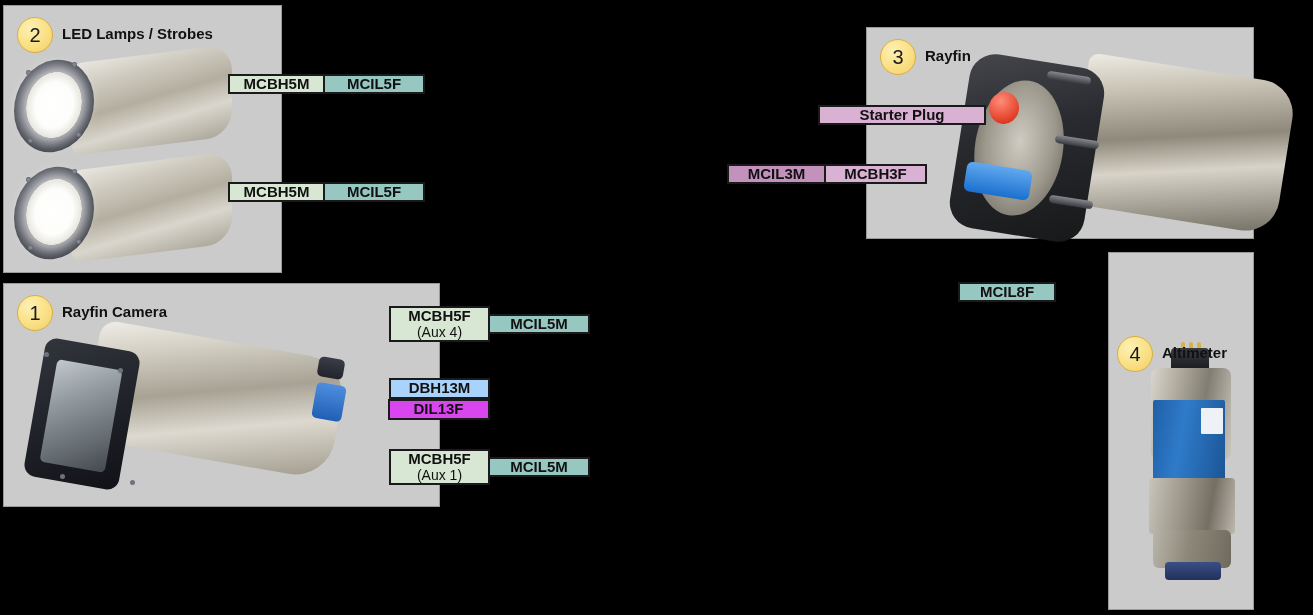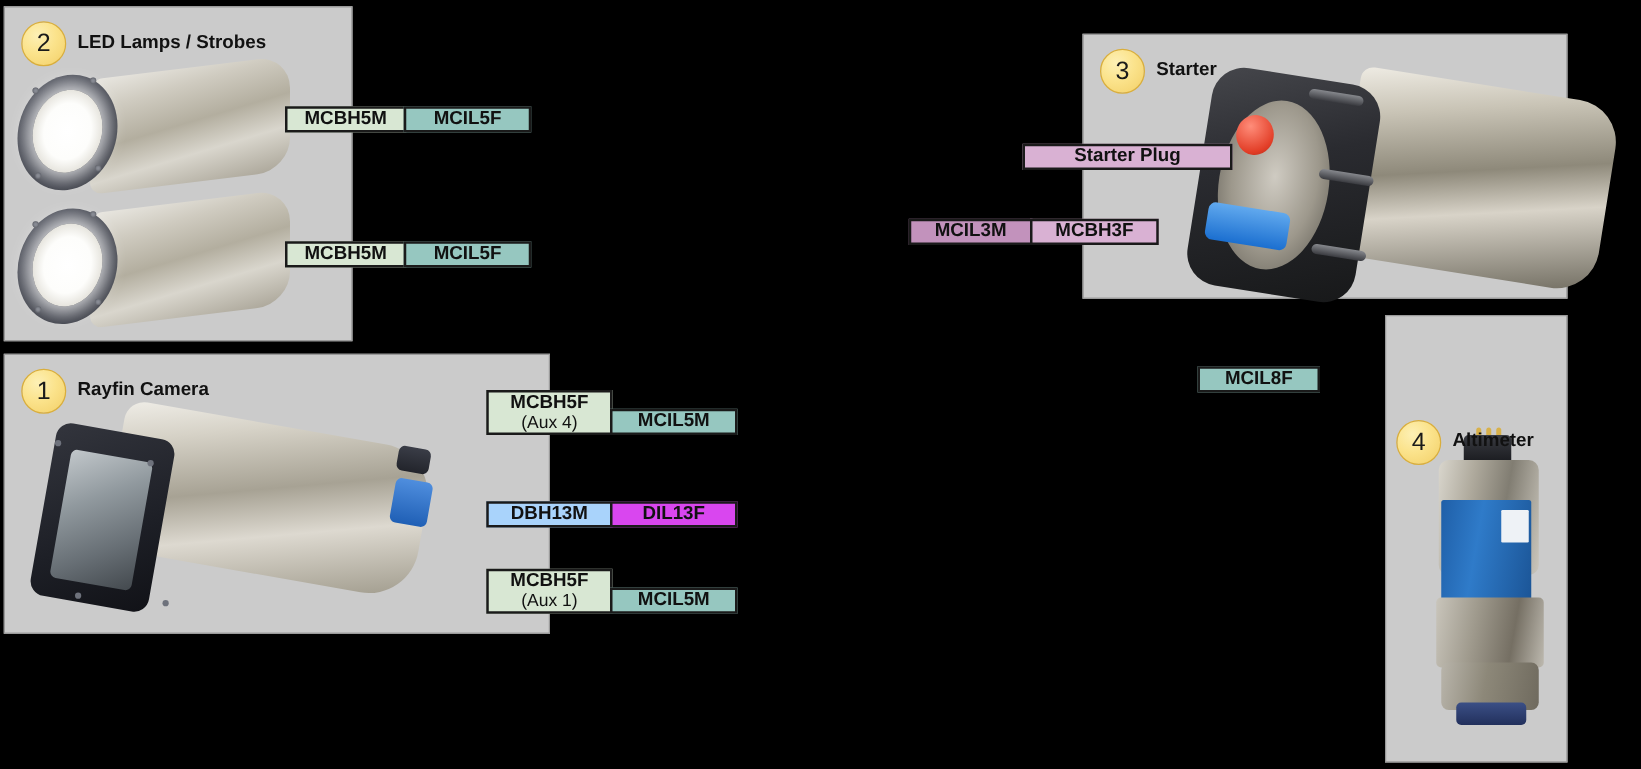--- a/index.html
+++ b/index.html
@@ -5,21 +5,21 @@
   html,body{margin:0;padding:0;background:#000;}
   body{width:1313px;height:615px;position:relative;overflow:hidden;
        font-family:"Liberation Sans",sans-serif;}
   .panel{position:absolute;background:#cbcbcb;border:1px solid #9a9a9a;box-sizing:border-box;}
   .badge{position:absolute;width:36px;height:36px;border-radius:50%;
          background:radial-gradient(circle at 35% 30%,#fdf0b5 0%,#fbe38c 45%,#f2cf67 100%);
          border:1.5px solid #d9ae3d;box-sizing:border-box;
          display:flex;align-items:center;justify-content:center;
          font-size:20px;color:#1a1a1a;}
   .panel-title{position:absolute;font-size:15px;font-weight:bold;color:#111;white-space:nowrap;}
-  .conn{position:absolute;display:flex;align-items:flex-end;}
+  .conn{position:absolute;display:flex;align-items:center;}
   .cell{border:2px solid #1a1a1a;box-sizing:border-box;
         display:flex;flex-direction:column;align-items:center;justify-content:center;
         font-size:15px;font-weight:bold;color:#111;line-height:1.12;white-space:nowrap;}
   .cell + .cell{margin-left:-2px;}
   .sub{font-weight:normal;font-size:14px;}
   .c-green{background:#d8e7d3;}
   .c-teal{background:#96c7c0;}
   .c-lblue{background:#a9d3fb;}
   .c-blue{background:#d946ef;}
   .c-plum-l{background:#d9b1d3;}
@@ -147,21 +147,21 @@
 <div class="conn" style="left:389px;top:300px;height:48px;">
   <div class="cell c-green" style="width:101px;">
     <span>MCBH5F</span>
     <span class="sub">(Aux 4)</span>
   </div>
   <div class="cell c-teal" style="width:102px;">
     <span>MCIL5M</span>
   </div>
 </div>
 
-<div class="conn" style="left:389px;top:378px;height:44px;">
+<div class="conn" style="left:389px;top:378px;height:44px;flex-direction:column;">
   <div class="cell c-lblue" style="width:101px;">
     <span>DBH13M</span>
   </div>
   <div class="cell c-blue" style="width:102px;">
     <span>DIL13F</span>
   </div>
 </div>
 
 <div class="conn" style="left:389px;top:443px;height:48px;">
   <div class="cell c-green" style="width:101px;">
@@ -178,21 +178,21 @@
     <div class="tail"></div>
     <div class="blk"></div>
     <div class="face"></div>
     <div class="red"></div>
     <div class="blue"></div>
     <div class="slot" style="left:120px;top:28px;"></div>
     <div class="slot" style="left:128px;top:92px;"></div>
     <div class="slot" style="left:122px;top:152px;"></div>
   </div>
   <div class="badge" style="left:13px;top:11px;">3</div>
-  <div class="panel-title" style="left:58px;top:19px;">Starter</div>
+  <div class="panel-title" style="left:58px;top:19px;">Rayfin</div>
 </div>
 
 <div class="conn" style="left:818px;top:94px;height:42px;">
   <div class="cell c-plum-l" style="width:168px;">
     <span>Starter Plug</span>
   </div>
 </div>
 
 <div class="conn" style="left:714px;top:152px;height:44px;">
   <div class="cell c-plum-d" style="width:99px;margin-left:13px;">

